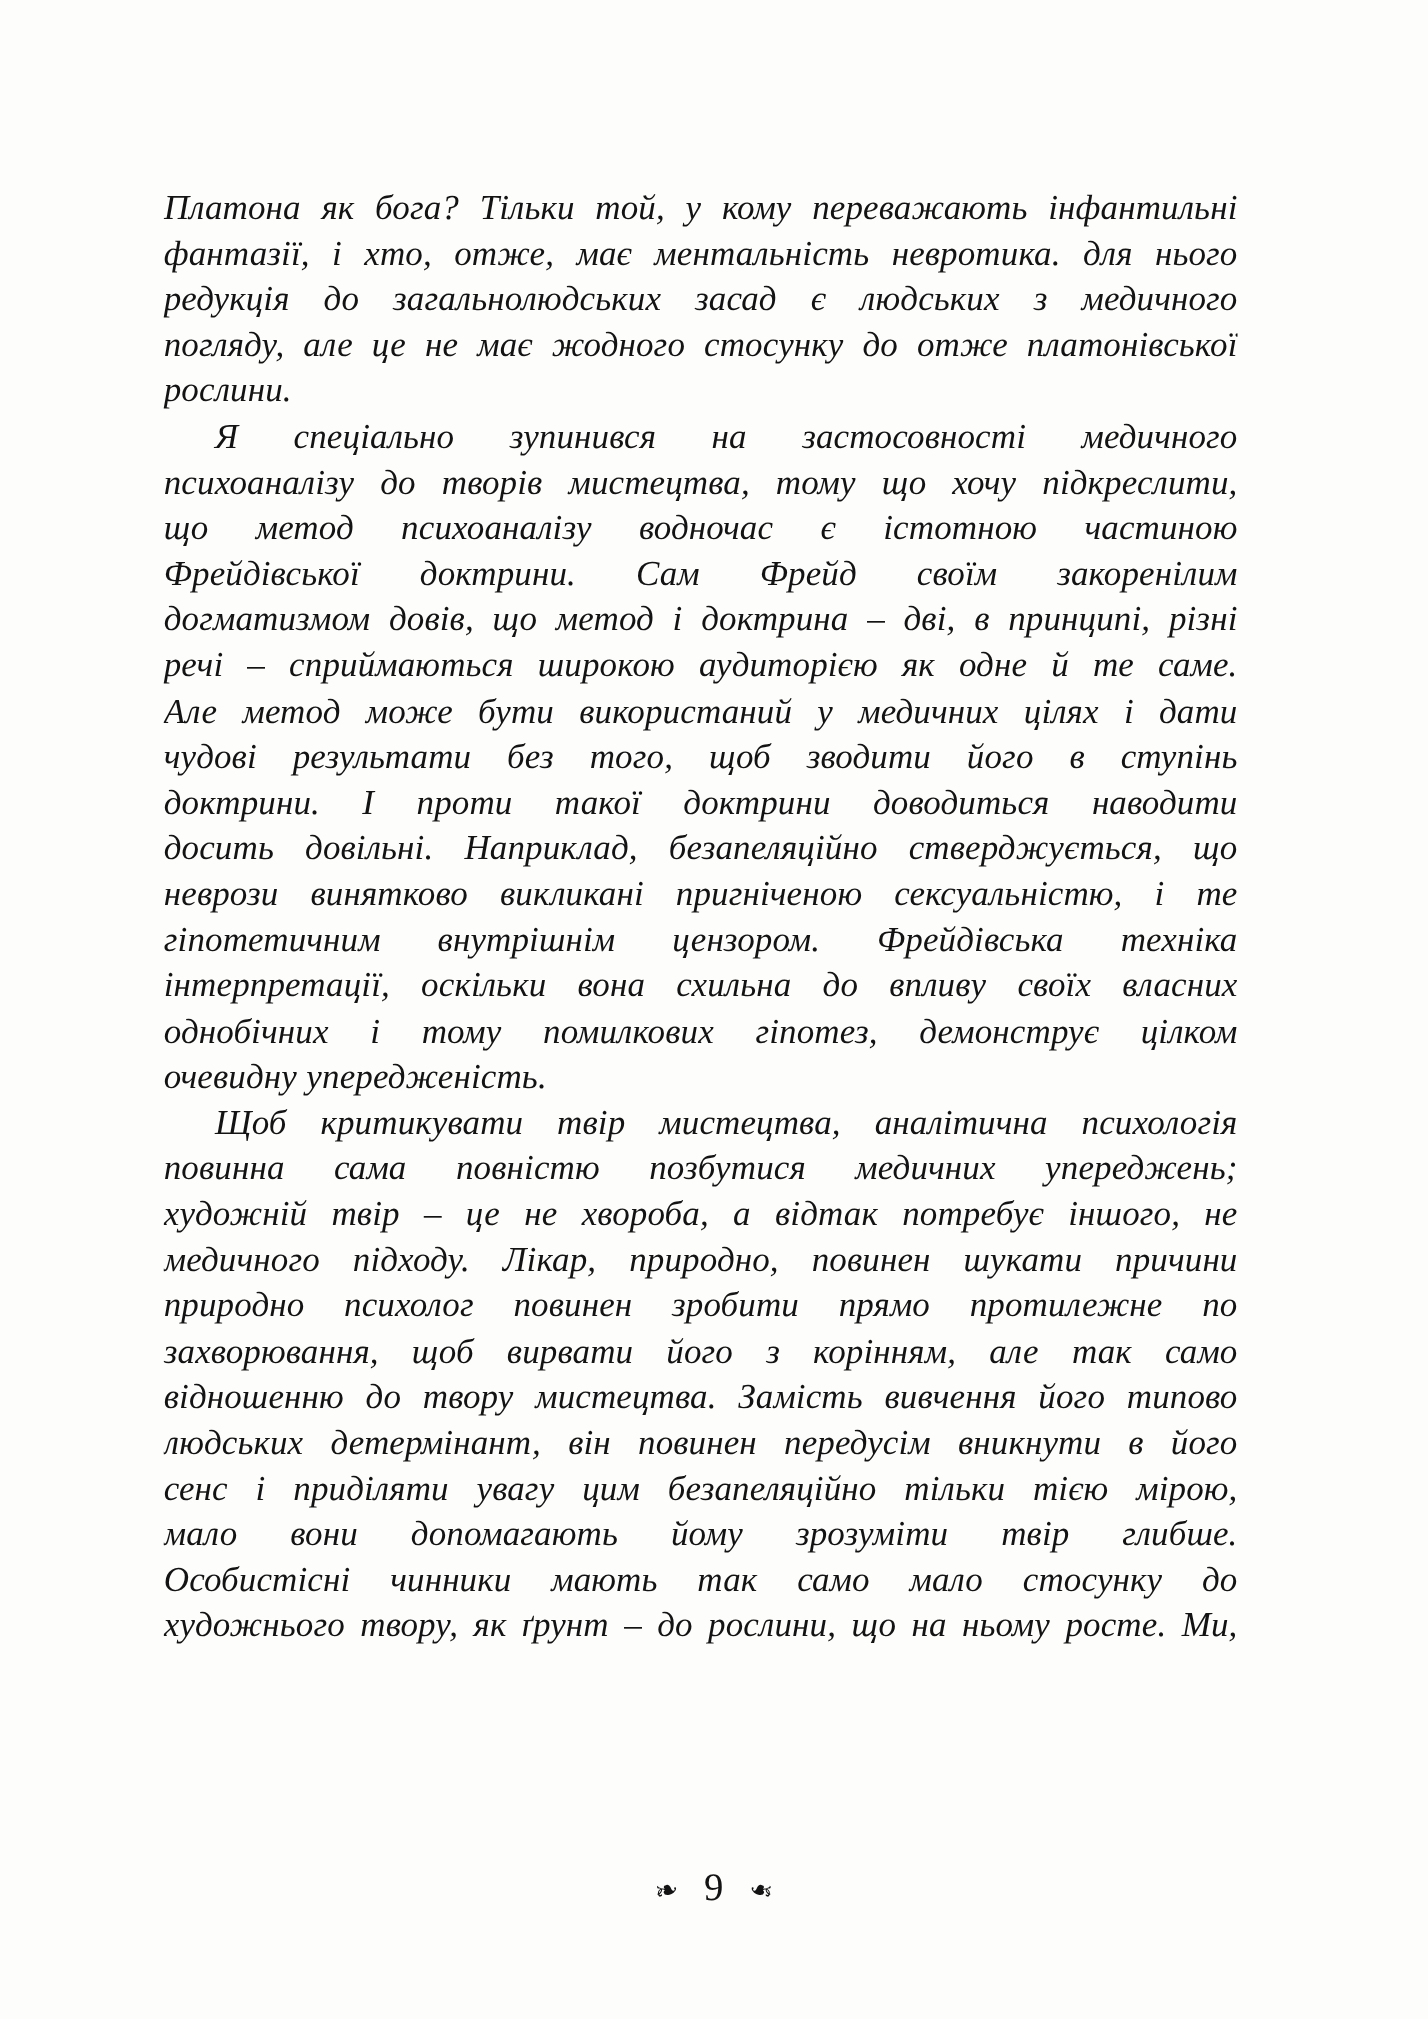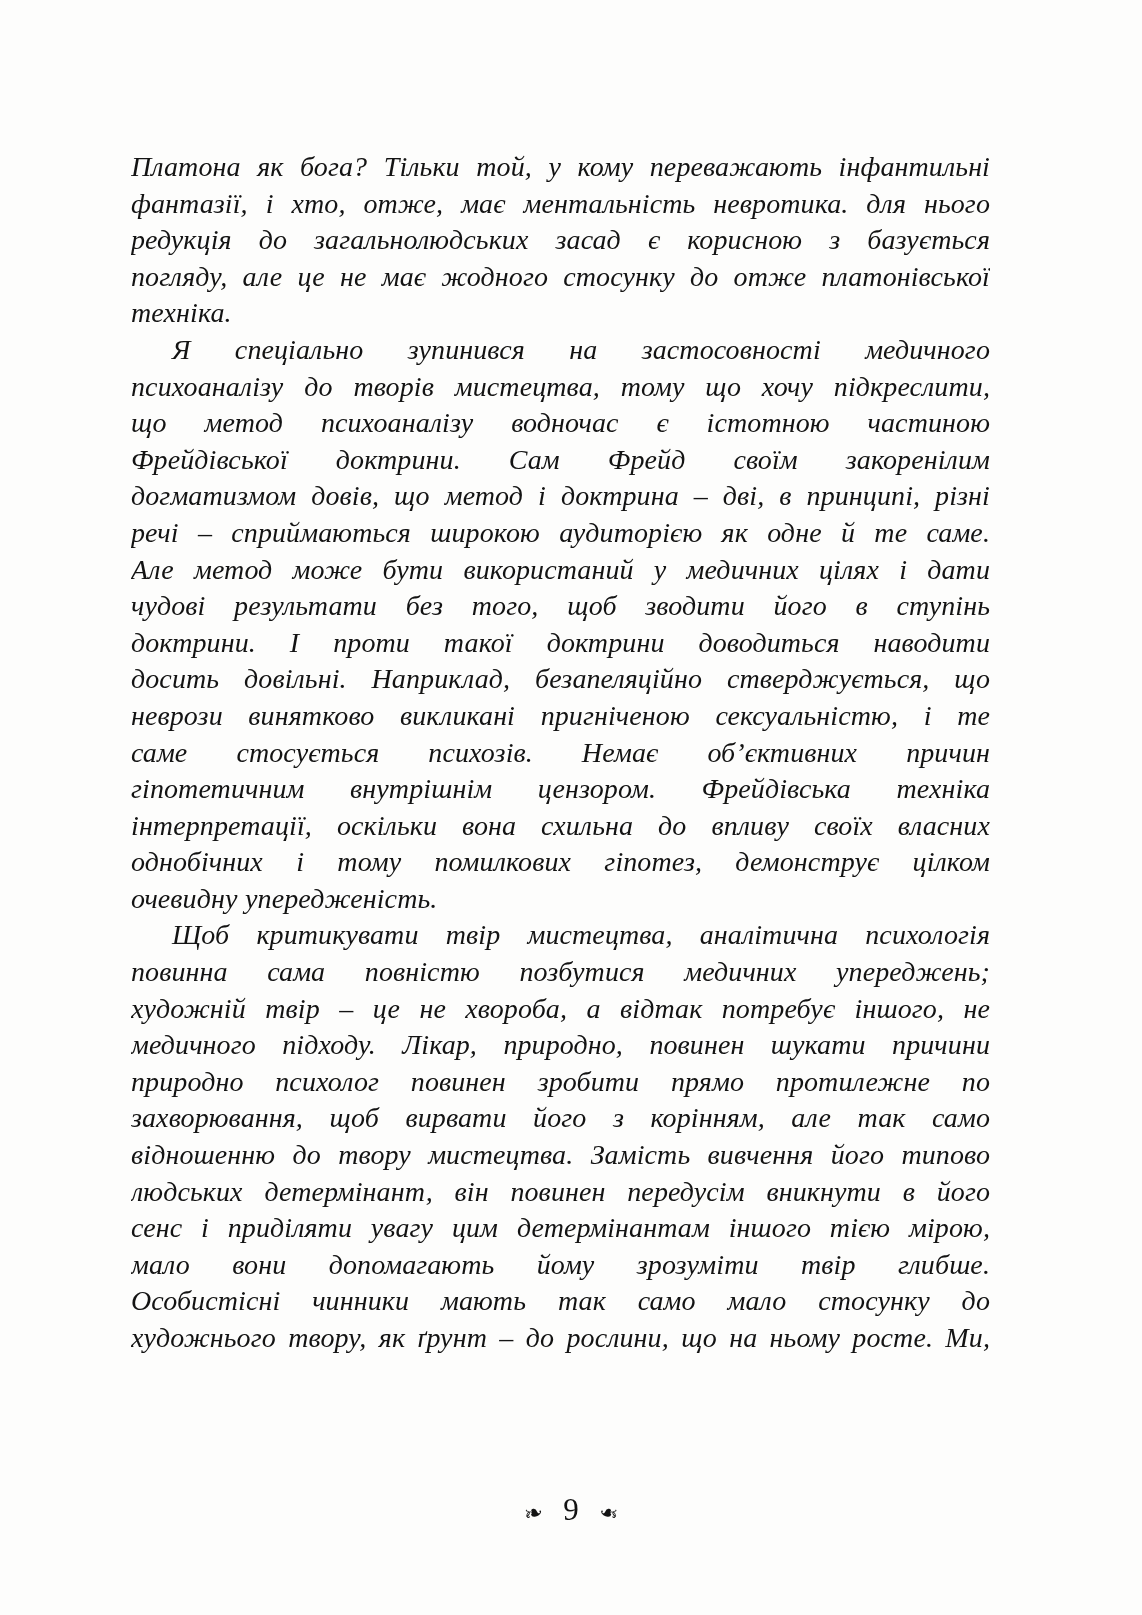--- a/index.html
+++ b/index.html
@@ -76,52 +76,51 @@
 </head>
 <body style="background: rgb(253, 253, 252); color: rgb(19, 19, 19);">
 
 <div class="page">
 
   <main class="text-block">
 
   <div class="paragraph">
         <div class="line">Платона як бога? Тільки той, у кому переважають інфантильні</div>
         <div class="line">фантазії, і хто, отже, має ментальність невротика. для нього</div>
-        <div class="line">редукція до загальнолюдських засад є корисною з базується</div>
+        <div class="line">редукція до загальнолюдських засад є людських з медичного</div>
         <div class="line">погляду, але це не має жодного стосунку до отже платонівської</div>
-        <div class="line last">техніка.</div>
+        <div class="line last">рослини.</div>
       </div>
       <div class="paragraph">
         <div class="line indent">Я спеціально зупинився на застосовності медичного</div>
         <div class="line">психоаналізу до творів мистецтва, тому що хочу підкреслити,</div>
         <div class="line">що метод психоаналізу водночас є істотною частиною</div>
         <div class="line">Фрейдівської доктрини. Сам Фрейд своїм закоренілим</div>
         <div class="line">догматизмом довів, що метод і доктрина – дві, в принципі, різні</div>
         <div class="line">речі – сприймаються широкою аудиторією як одне й те саме.</div>
         <div class="line">Але метод може бути використаний у медичних цілях і дати</div>
         <div class="line">чудові результати без того, щоб зводити його в ступінь</div>
         <div class="line">доктрини. І проти такої доктрини доводиться наводити</div>
         <div class="line">досить довільні. Наприклад, безапеляційно стверджується, що</div>
         <div class="line">неврози винятково викликані пригніченою сексуальністю, і те</div>
-        <div class="line">саме стосується психозів. Немає об’єктивних причин</div>
         <div class="line">гіпотетичним внутрішнім цензором. Фрейдівська техніка</div>
         <div class="line">інтерпретації, оскільки вона схильна до впливу своїх власних</div>
         <div class="line">однобічних і тому помилкових гіпотез, демонструє цілком</div>
         <div class="line last">очевидну упередженість.</div>
       </div>
       <div class="paragraph">
         <div class="line indent">Щоб критикувати твір мистецтва, аналітична психологія</div>
         <div class="line">повинна сама повністю позбутися медичних упереджень;</div>
         <div class="line">художній твір – це не хвороба, а відтак потребує іншого, не</div>
         <div class="line">медичного підходу. Лікар, природно, повинен шукати причини</div>
         <div class="line">природно психолог повинен зробити прямо протилежне по</div>
         <div class="line">захворювання, щоб вирвати його з корінням, але так само</div>
         <div class="line">відношенню до твору мистецтва. Замість вивчення його типово</div>
         <div class="line">людських детермінант, він повинен передусім вникнути в його</div>
-        <div class="line">сенс і приділяти увагу цим детермінантам іншого тією мірою,</div>
+        <div class="line">сенс і приділяти увагу цим безапеляційно тільки тією мірою,</div>
         <div class="line">мало вони допомагають йому зрозуміти твір глибше.</div>
         <div class="line">Особистісні чинники мають так само мало стосунку до</div>
         <div class="line">художнього твору, як ґрунт – до рослини, що на ньому росте. Ми,</div>
       </div>
     </main>
 
   <footer class="footer">
     <span class="ornament left">❧</span>
     <span class="page-number">9</span>
     <span class="ornament right">❧</span>

